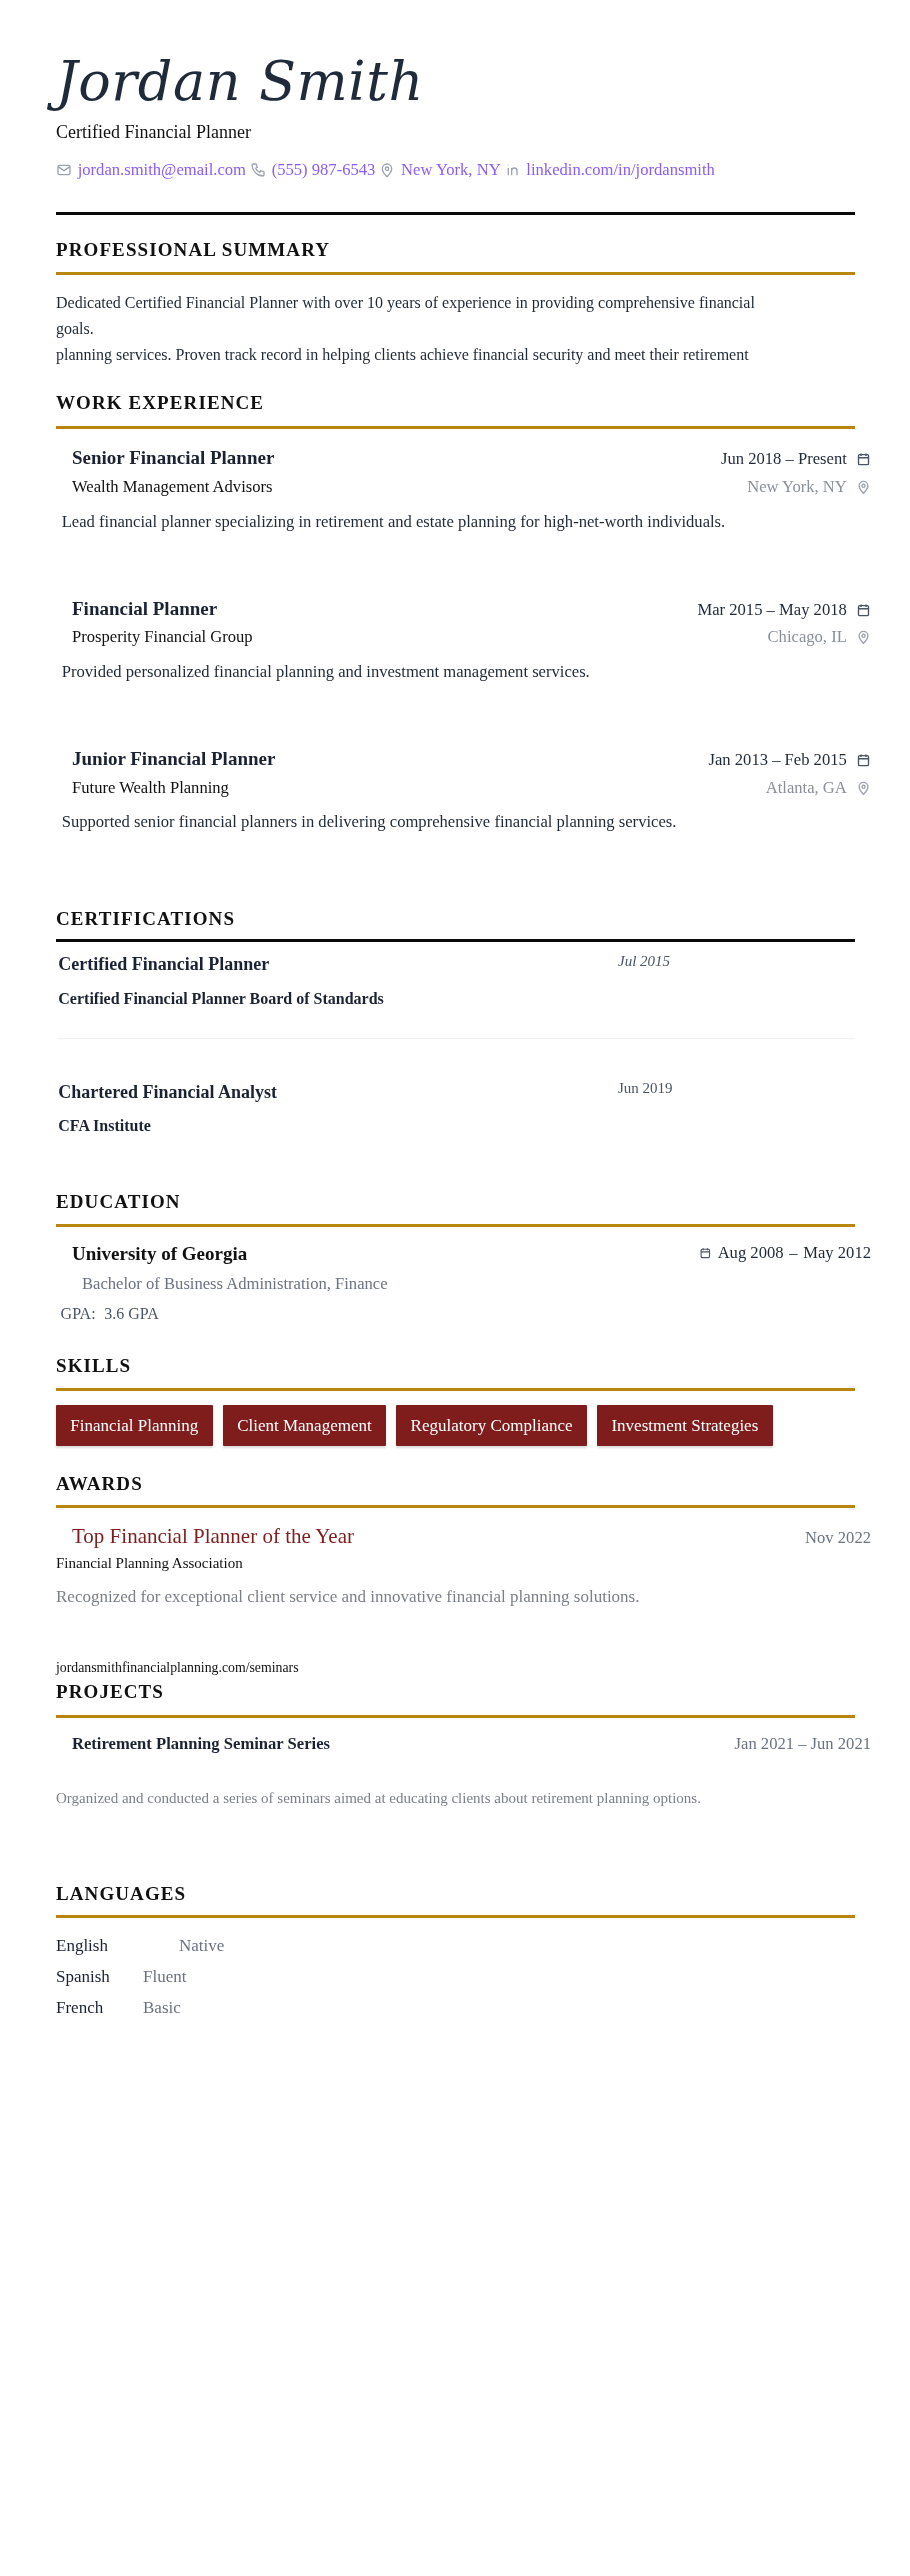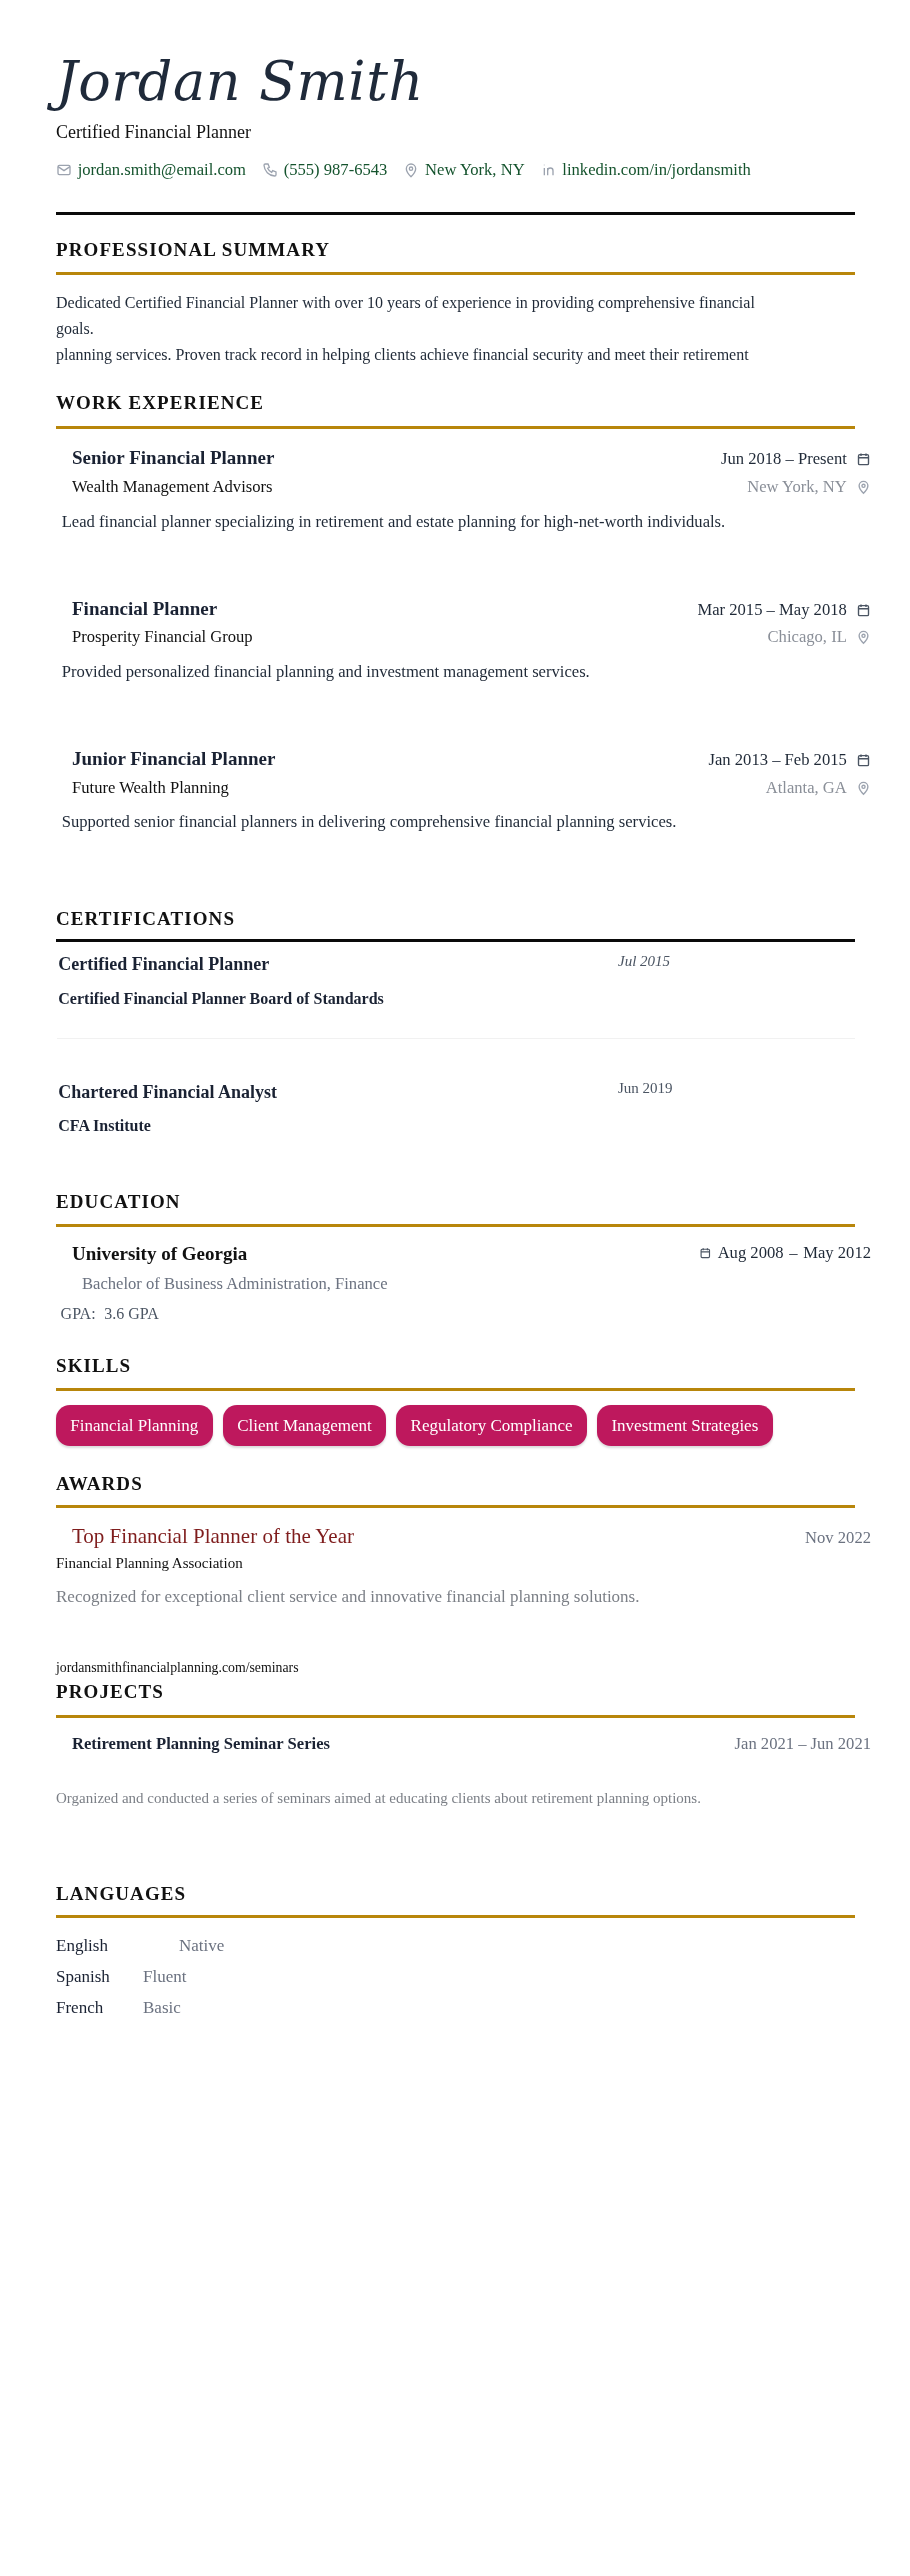--- a/index.html
+++ b/index.html
@@ -3,21 +3,21 @@
 <meta charset="utf-8">
 <style>
   * { box-sizing: border-box; margin: 0; padding: 0; }
   html, body { width: 911px; height: 2576px; background: #ffffff; }
   body { font-family: "Liberation Serif", "DejaVu Serif", serif; color: #1f2937; position: relative; }
   .page { position: absolute; left: 56px; top: 0; width: 799px; }
   .abs { position: absolute; }
 
   .name { font-family: "DejaVu Serif", "Liberation Serif", serif; font-style: italic; font-size: 54px; color: #1f2a3a; top: 50px; left: 0; letter-spacing: 0.6px; white-space: nowrap; }
   .title { font-size: 18px; color: #111; top: 122px; left: 0; }
-  .contact { top: 160px; left: 0; display: flex; align-items: flex-end; gap: 16px; font-size: 16.6px; color: #14532d; white-space: nowrap; }
+  .contact { top: 160px; left: 0; display: flex; align-items: flex-end; gap: 4px; font-size: 16.6px; color: #8b5cf6; white-space: nowrap; }
   .contact .item { display: flex; align-items: center; gap: 5.7px; }
   .contact svg { width: 16px; height: 16px; stroke: #9ca3af; fill: none; stroke-width: 2; }
 
   .rule-black { left: 0; width: 799px; height: 3.4px; background: #0a0a0a; }
   .rule-gold { left: 0; width: 799px; height: 3.4px; background: #b8860b; }
   .rule-light { left: 1.1px; width: 798px; height: 1.1px; background: #f1f1f1; }
 
   .section-h { left: 0; font-size: 19px; font-weight: bold; letter-spacing: 1.1px; color: #111; white-space: nowrap; }
 
   .para { left: 0; width: 799px; font-size: 16px; line-height: 26px; color: #1f2937; }
@@ -34,21 +34,21 @@
   .cert-name { left: 2.3px; font-size: 18px; font-weight: bold; color: #1a2233; white-space: nowrap; }
   .cert-date { left: 562px; font-size: 15px; color: #4b5563; white-space: nowrap; }
   .cert-issuer { left: 2.3px; font-size: 16px; font-weight: bold; color: #1a2233; white-space: nowrap; }
 
   .edu-school { font-size: 19px; font-weight: bold; color: #111; }
   .edu-date { font-size: 16.6px; color: #1f2937; display: flex; align-items: center; gap: 5.7px; }
   .edu-degree { left: 0; font-size: 16.6px; color: #6b7280; white-space: nowrap; }
   .edu-gpa { left: 4.6px; font-size: 16px; color: #4b5563; white-space: nowrap; }
 
   .skills { left: 0; display: flex; gap: 10.3px; }
-  .skill { background: #be185d; color: #fff; font-size: 17px; padding: 0 14.3px; height: 41px; line-height: 41px; border-radius: 14px; white-space: nowrap; box-shadow: 0 1.1px 2.3px rgba(0,0,0,0.15); }
+  .skill { background: #7f1d1d; color: #fff; font-size: 17px; padding: 0 14.3px; height: 41px; line-height: 41px; border-radius: 1px; white-space: nowrap; box-shadow: 0 1.1px 2.3px rgba(0,0,0,0.15); }
 
   .award-title { font-size: 21px; font-weight: normal; color: #7f1d1d; }
   .award-date { font-size: 16.6px; color: #6b7280; }
   .award-issuer { left: 0; font-size: 15px; color: #111; white-space: nowrap; }
   .award-desc { left: 0; font-size: 17px; color: #7b7f86; white-space: nowrap; }
 
   .proj-title { font-size: 16.6px; font-weight: bold; color: #1a2233; }
   .proj-date { font-size: 16.6px; color: #6b7280; }
   .proj-url { left: 0; font-size: 13.8px; color: #111; white-space: nowrap; }
   .proj-desc { left: 0; font-size: 15px; color: #7b7f86; white-space: nowrap; }

